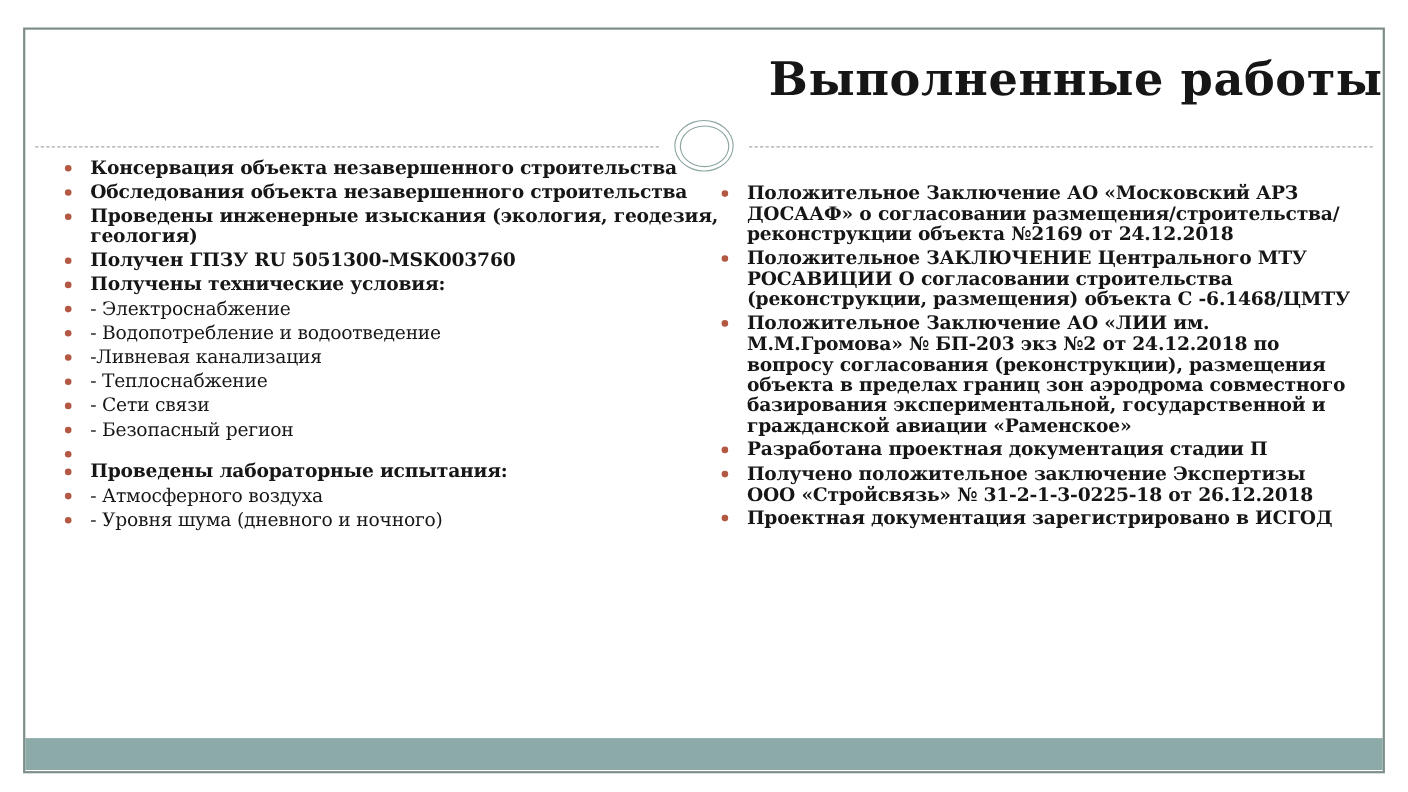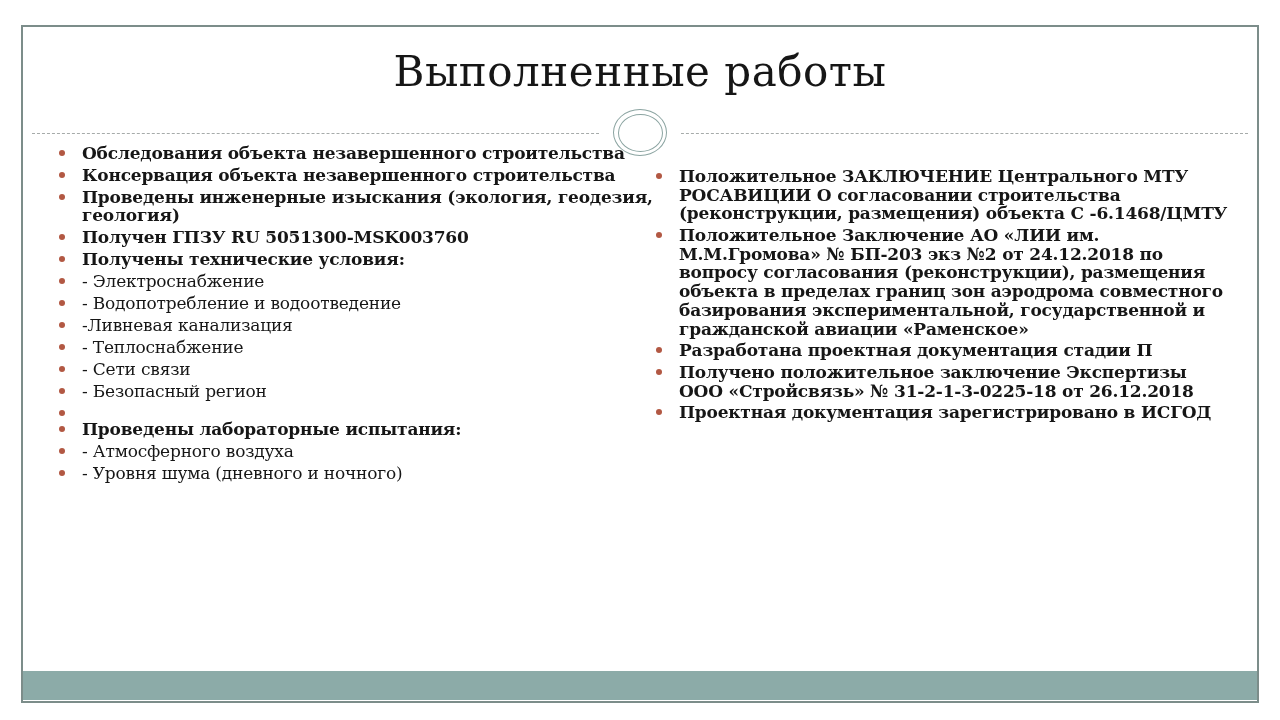--- a/index.html
+++ b/index.html
@@ -26,23 +26,23 @@
     border: 2px solid var(--frame-border, #7c8d8a);
     box-sizing: border-box;
     background: #ffffff;
   }
   .title {
     position: absolute;
     top: 20px;
     left: 0;
     right: 0;
     margin: 0;
-    text-align: center;
+    text-align: right;
     font-size: 42px;
-    font-weight: 400;
+    font-weight: 700;
     letter-spacing: 0.5px;
     color: var(--title, #161616);
   }
   .divider {
     position: absolute;
     top: 106px;
     left: 9px;
     right: 9px;
     height: 0;
     border-top: 1px dashed var(--divider, #a6abaa);
@@ -124,25 +124,25 @@
       <div class="ellipse-wrap">
         <div class="ellipse-outer">
           <div class="ellipse-inner"></div>
         </div>
       </div>
     </div>
 
     <ul class="col col-left">
         <li>
           <span class="bullet"></span>
+          <span class="text bold">Консервация объекта незавершенного строительства</span>
+        </li>
+        <li>
+          <span class="bullet"></span>
           <span class="text bold">Обследования объекта незавершенного строительства</span>
-        </li>
-        <li>
-          <span class="bullet"></span>
-          <span class="text bold">Консервация объекта незавершенного строительства</span>
         </li>
         <li>
           <span class="bullet"></span>
           <span class="text bold">Проведены инженерные изыскания (экология, геодезия, геология)</span>
         </li>
         <li>
           <span class="bullet"></span>
           <span class="text bold">Получен ГПЗУ RU 5051300-MSK003760</span>
         </li>
         <li>
@@ -183,20 +183,24 @@
         <li>
           <span class="bullet"></span>
           <span class="text">- Атмосферного воздуха</span>
         </li>
         <li>
           <span class="bullet"></span>
           <span class="text">- Уровня шума (дневного и ночного)</span>
         </li>
       </ul>
     <ul class="col col-right">
+        <li>
+          <span class="bullet"></span>
+          <span class="text bold">Положительное Заключение АО «Московский АРЗ ДОСААФ» о согласовании размещения/строительства/ реконструкции объекта №2169 от 24.12.2018</span>
+        </li>
         <li>
           <span class="bullet"></span>
           <span class="text bold">Положительное ЗАКЛЮЧЕНИЕ Центрального МТУ РОСАВИЦИИ О согласовании строительства (реконструкции, размещения) объекта С -6.1468/ЦМТУ</span>
         </li>
         <li>
           <span class="bullet"></span>
           <span class="text bold">Положительное Заключение АО «ЛИИ им. М.М.Громова» № БП-203 экз №2 от 24.12.2018 по вопросу согласования (реконструкции), размещения объекта в пределах границ зон аэродрома совместного базирования экспериментальной, государственной и гражданской авиации «Раменское»</span>
         </li>
         <li>
           <span class="bullet"></span>

